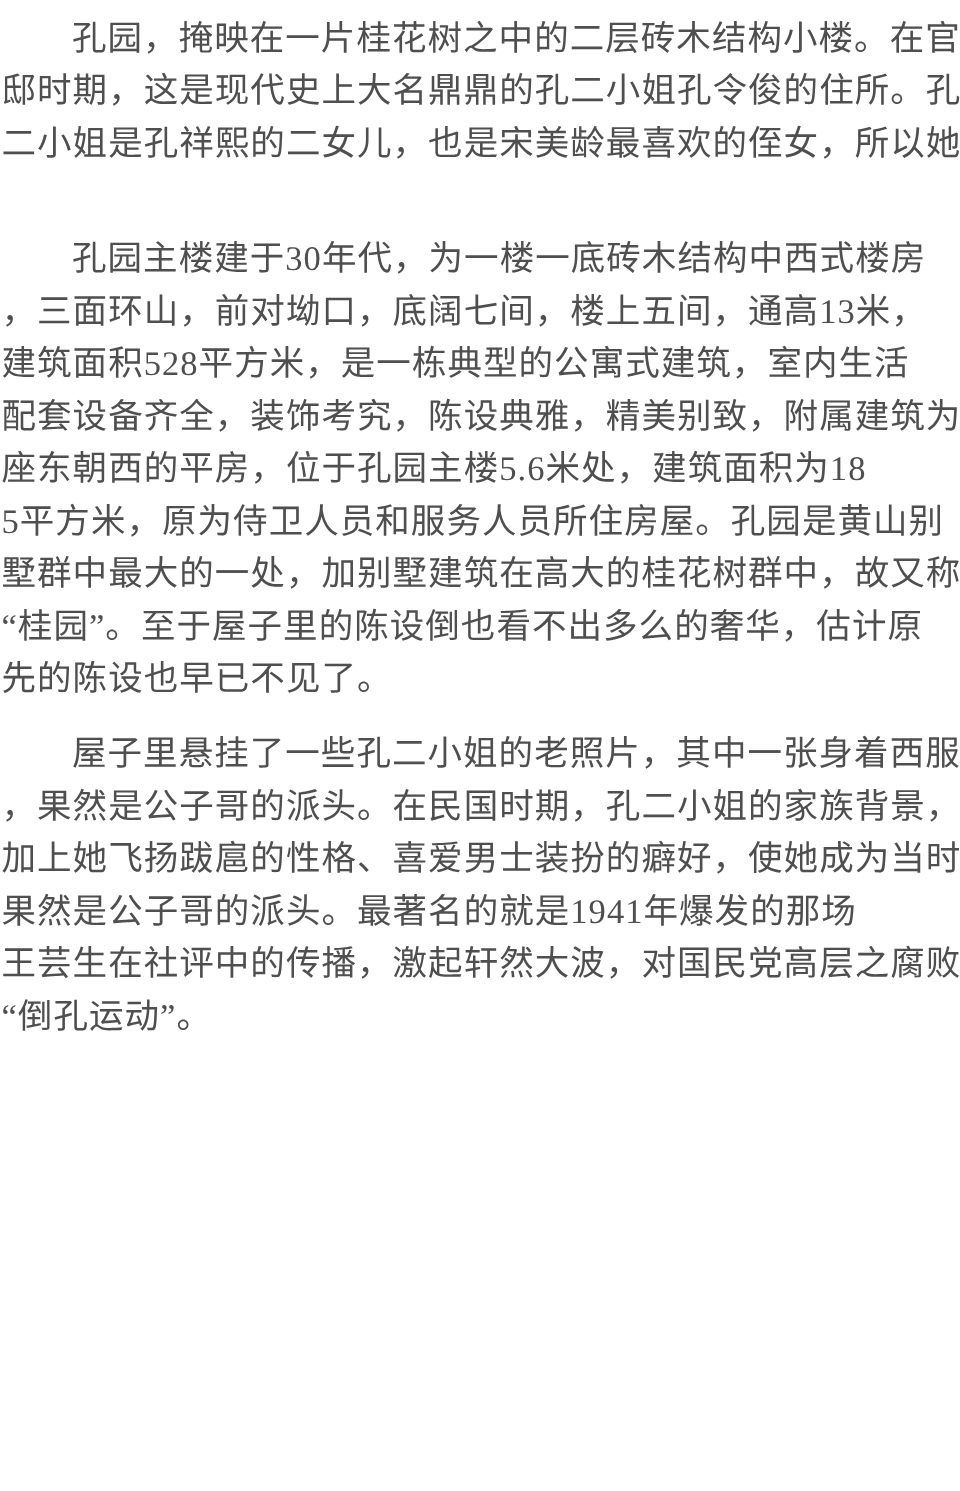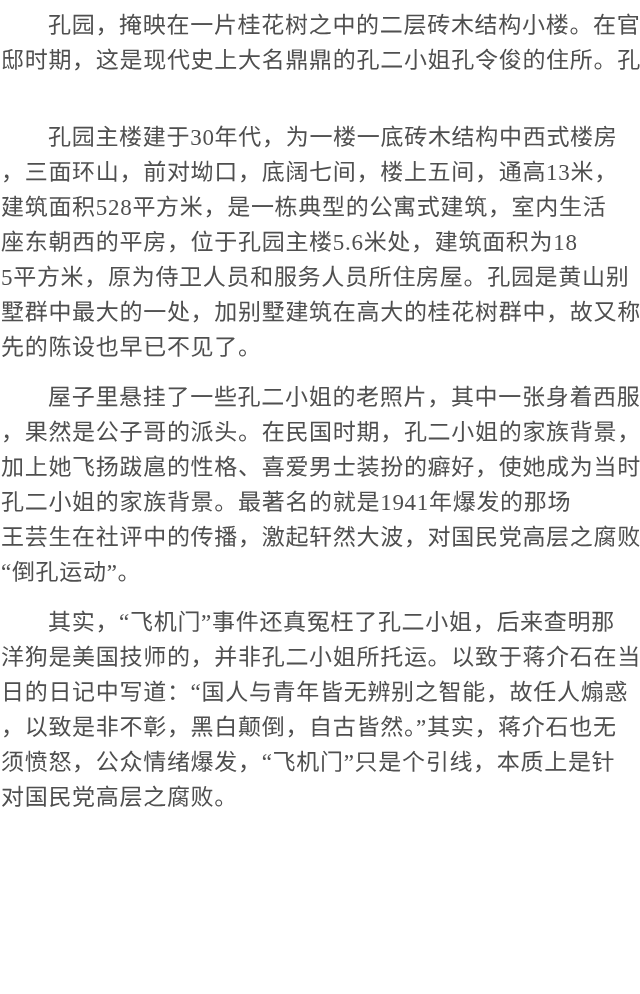--- a/index.html
+++ b/index.html
@@ -35,39 +35,34 @@
     text-indent: 47px;
   }
 </style>
 </head>
 <body style="background: rgb(255, 255, 255);">
 
 <div class="page" style="color: rgb(79, 79, 79);">
     <div class="para">
       <div class="line">孔园，掩映在一片桂花树之中的二层砖木结构小楼。在官</div>
       <div class="line">邸时期，这是现代史上大名鼎鼎的孔二小姐孔令俊的住所。孔</div>
+      <div class="line">二小姐是孔祥熙的二女儿，也是宋美龄最喜欢的侄女，所以她</div>
     </div>
     <div class="para">
       <div class="line">孔园主楼建于30年代，为一楼一底砖木结构中西式楼房</div>
       <div class="line">，三面环山，前对坳口，底阔七间，楼上五间，通高13米，</div>
       <div class="line">建筑面积528平方米，是一栋典型的公寓式建筑，室内生活</div>
+      <div class="line">配套设备齐全，装饰考究，陈设典雅，精美别致，附属建筑为</div>
       <div class="line">座东朝西的平房，位于孔园主楼5.6米处，建筑面积为18</div>
       <div class="line">5平方米，原为侍卫人员和服务人员所住房屋。孔园是黄山别</div>
       <div class="line">墅群中最大的一处，加别墅建筑在高大的桂花树群中，故又称</div>
+      <div class="line">“桂园”。至于屋子里的陈设倒也看不出多么的奢华，估计原</div>
       <div class="line">先的陈设也早已不见了。</div>
     </div>
     <div class="para">
       <div class="line">屋子里悬挂了一些孔二小姐的老照片，其中一张身着西服</div>
       <div class="line">，果然是公子哥的派头。在民国时期，孔二小姐的家族背景，</div>
       <div class="line">加上她飞扬跋扈的性格、喜爱男士装扮的癖好，使她成为当时</div>
-      <div class="line">孔二小姐的家族背景。最著名的就是1941年爆发的那场</div>
+      <div class="line">果然是公子哥的派头。最著名的就是1941年爆发的那场</div>
       <div class="line">王芸生在社评中的传播，激起轩然大波，对国民党高层之腐败</div>
       <div class="line">“倒孔运动”。</div>
-    </div>
-    <div class="para">
-      <div class="line">其实，“飞机门”事件还真冤枉了孔二小姐，后来查明那</div>
-      <div class="line">洋狗是美国技师的，并非孔二小姐所托运。以致于蒋介石在当</div>
-      <div class="line">日的日记中写道：“国人与青年皆无辨别之智能，故任人煽惑</div>
-      <div class="line">，以致是非不彰，黑白颠倒，自古皆然。”其实，蒋介石也无</div>
-      <div class="line">须愤怒，公众情绪爆发，“飞机门”只是个引线，本质上是针</div>
-      <div class="line">对国民党高层之腐败。</div>
     </div>
   </div>
 
 </body></html>

